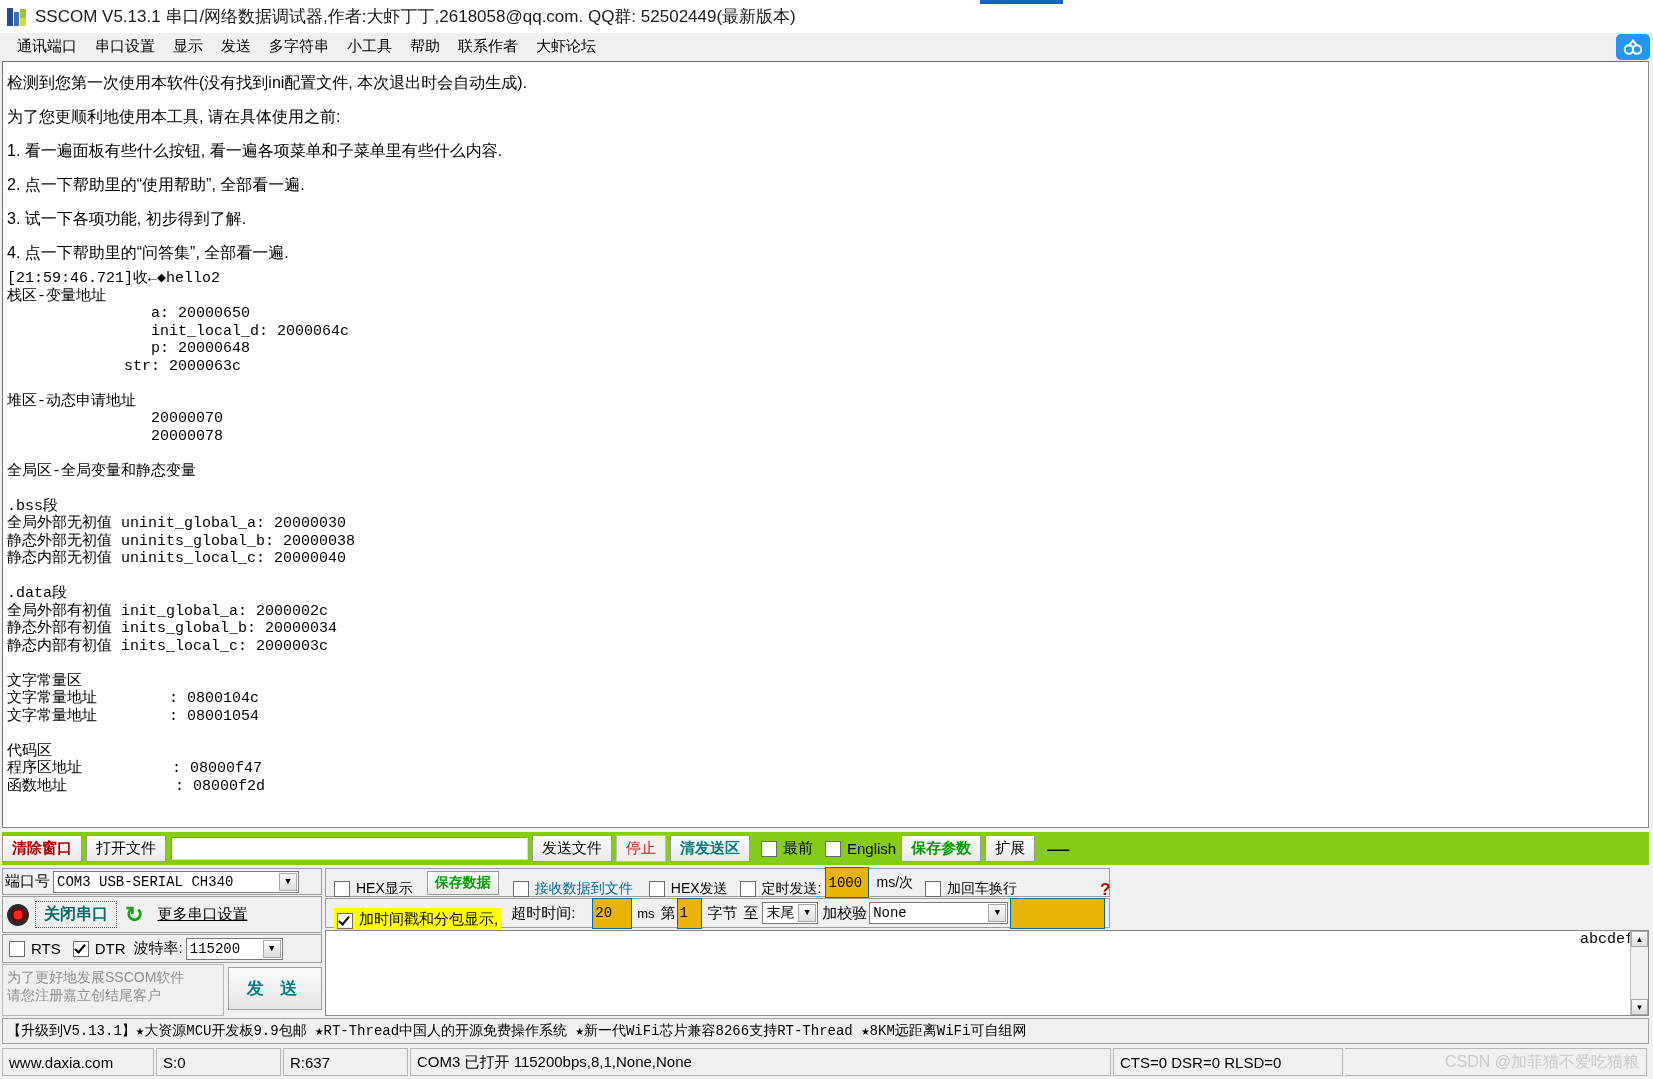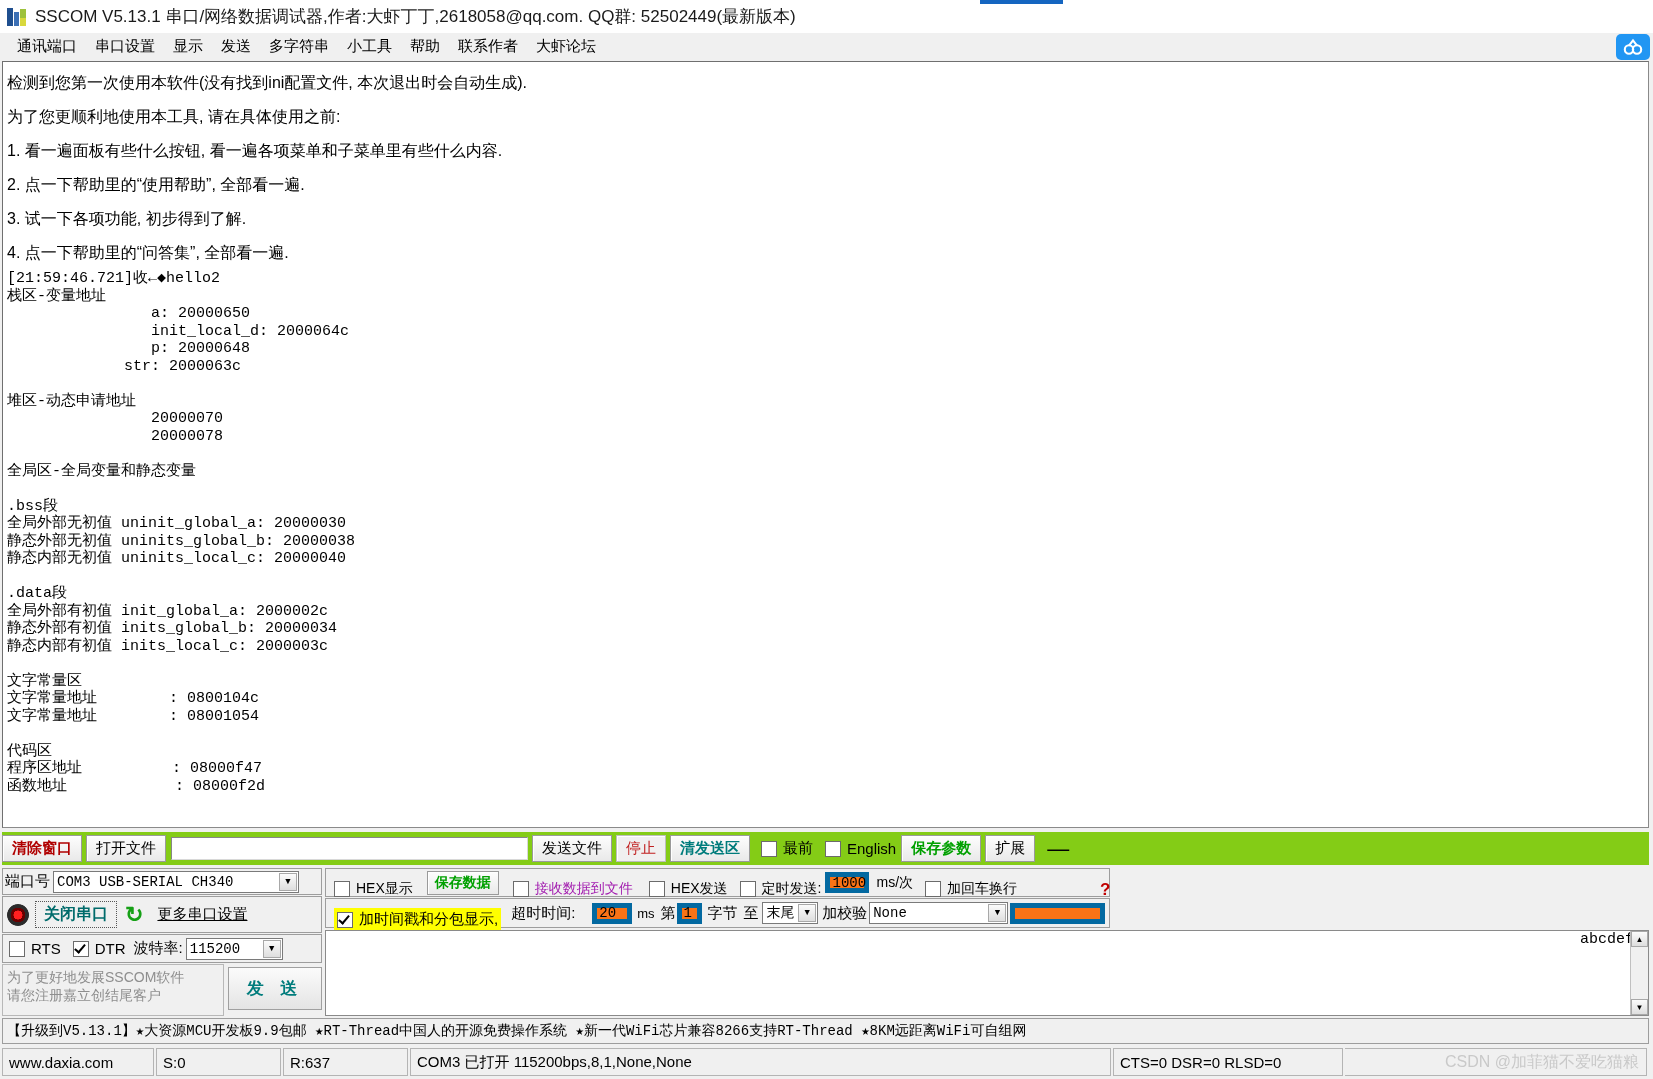--- a/index.html
+++ b/index.html
@@ -183,22 +183,22 @@
   }
   .combo .arrow {
     position: absolute; right: 1px; top: 1px;
     width: 18px; height: 18px;
     background: linear-gradient(#fbfbfb,#dedede);
     border: 1px solid #a8a8a8;
     display: flex; align-items: center; justify-content: center;
     font-size: 9px; box-sizing: border-box;
   }
   .tinput {
-    background: #f97316; border: 5px solid #0369a1;
-    height: 21px; box-sizing: border-box;
+    background: #eab308; border: 1px solid #0369a1;
+    height: 31px; box-sizing: border-box;
     font-family: "Liberation Mono","DejaVu Sans Mono",monospace;
     font-size: 14px; padding: 0 2px;
     display:flex; align-items:center;
   }
 
   .led {
     width: 22px; height: 22px; border-radius: 50%;
     background: radial-gradient(circle at 50% 50%, #ff2020 0 28%, #6a0000 30% 46%, #2b2b2b 48% 70%, #c9c9c9 72% 100%);
     flex: none;
   }
@@ -233,21 +233,21 @@
     display: flex; align-items: center; justify-content: center;
     cursor: default;
   }
 
   .cfg-mid {
     position: absolute; left: 323px; top: 0;
     width: 1324px; height: 148px;
   }
   .hl { background: #ffff00; }
   .chk-sm { display:inline-flex; align-items:center; font-size:14px; white-space:nowrap;margin-top:13px; }
-  .lnk-blue { color: #a21caf; }
+  .lnk-blue { color: #0369a1; }
   .red-q {
     color: #c00000; font-weight: bold; font-size: 17px;
   }
 
   .sendarea {
     position: absolute; left: 323px; top: 62px;
     width: 1324px; height: 86px;
     background: #fff;
     border: 1px solid #8a8a8a;
     box-sizing: border-box;
@@ -470,21 +470,21 @@
         </label>
         <span class="tinput" style="width:44px;margin-left:4px;">1000</span>
         <span class="lbl" style="font-size:14px;margin-left:7px;">ms/次</span>
         <label class="chk-sm" style="margin-left:12px;">
           <span class="box"></span>
           <span>加回车换行</span>
         </label>
       </div>
 
       <div class="row grpbox" style="position:absolute;left:0;top:30px;width:785px;height:30px;padding:0 4px;">
-        <label class="chk-sm hl" style="margin-left:4px;padding:2px 3px;font-size:15px;">
+        <label class="chk-sm hl" style="margin-left:4px;padding:2px 3px;font-size:15px;align-items:flex-end;">
           <span class="box checked"></span>
           <span>加时间戳和分包显示,</span>
         </label>
         <span class="lbl" style="margin-left:10px;font-size:15px;">超时时间:</span>
         <span class="tinput" style="width:40px;margin-left:17px;">20</span>
         <span class="lbl" style="margin-left:5px;font-size:13px;">ms</span>
         <span class="lbl" style="margin-left:6px;font-size:15px;">第</span>
         <span class="tinput" style="width:26px;margin-left:1px;">1</span>
         <span class="lbl" style="margin-left:5px;font-size:15px;">字节</span>
         <span class="lbl" style="margin-left:6px;font-size:15px;">至</span>

